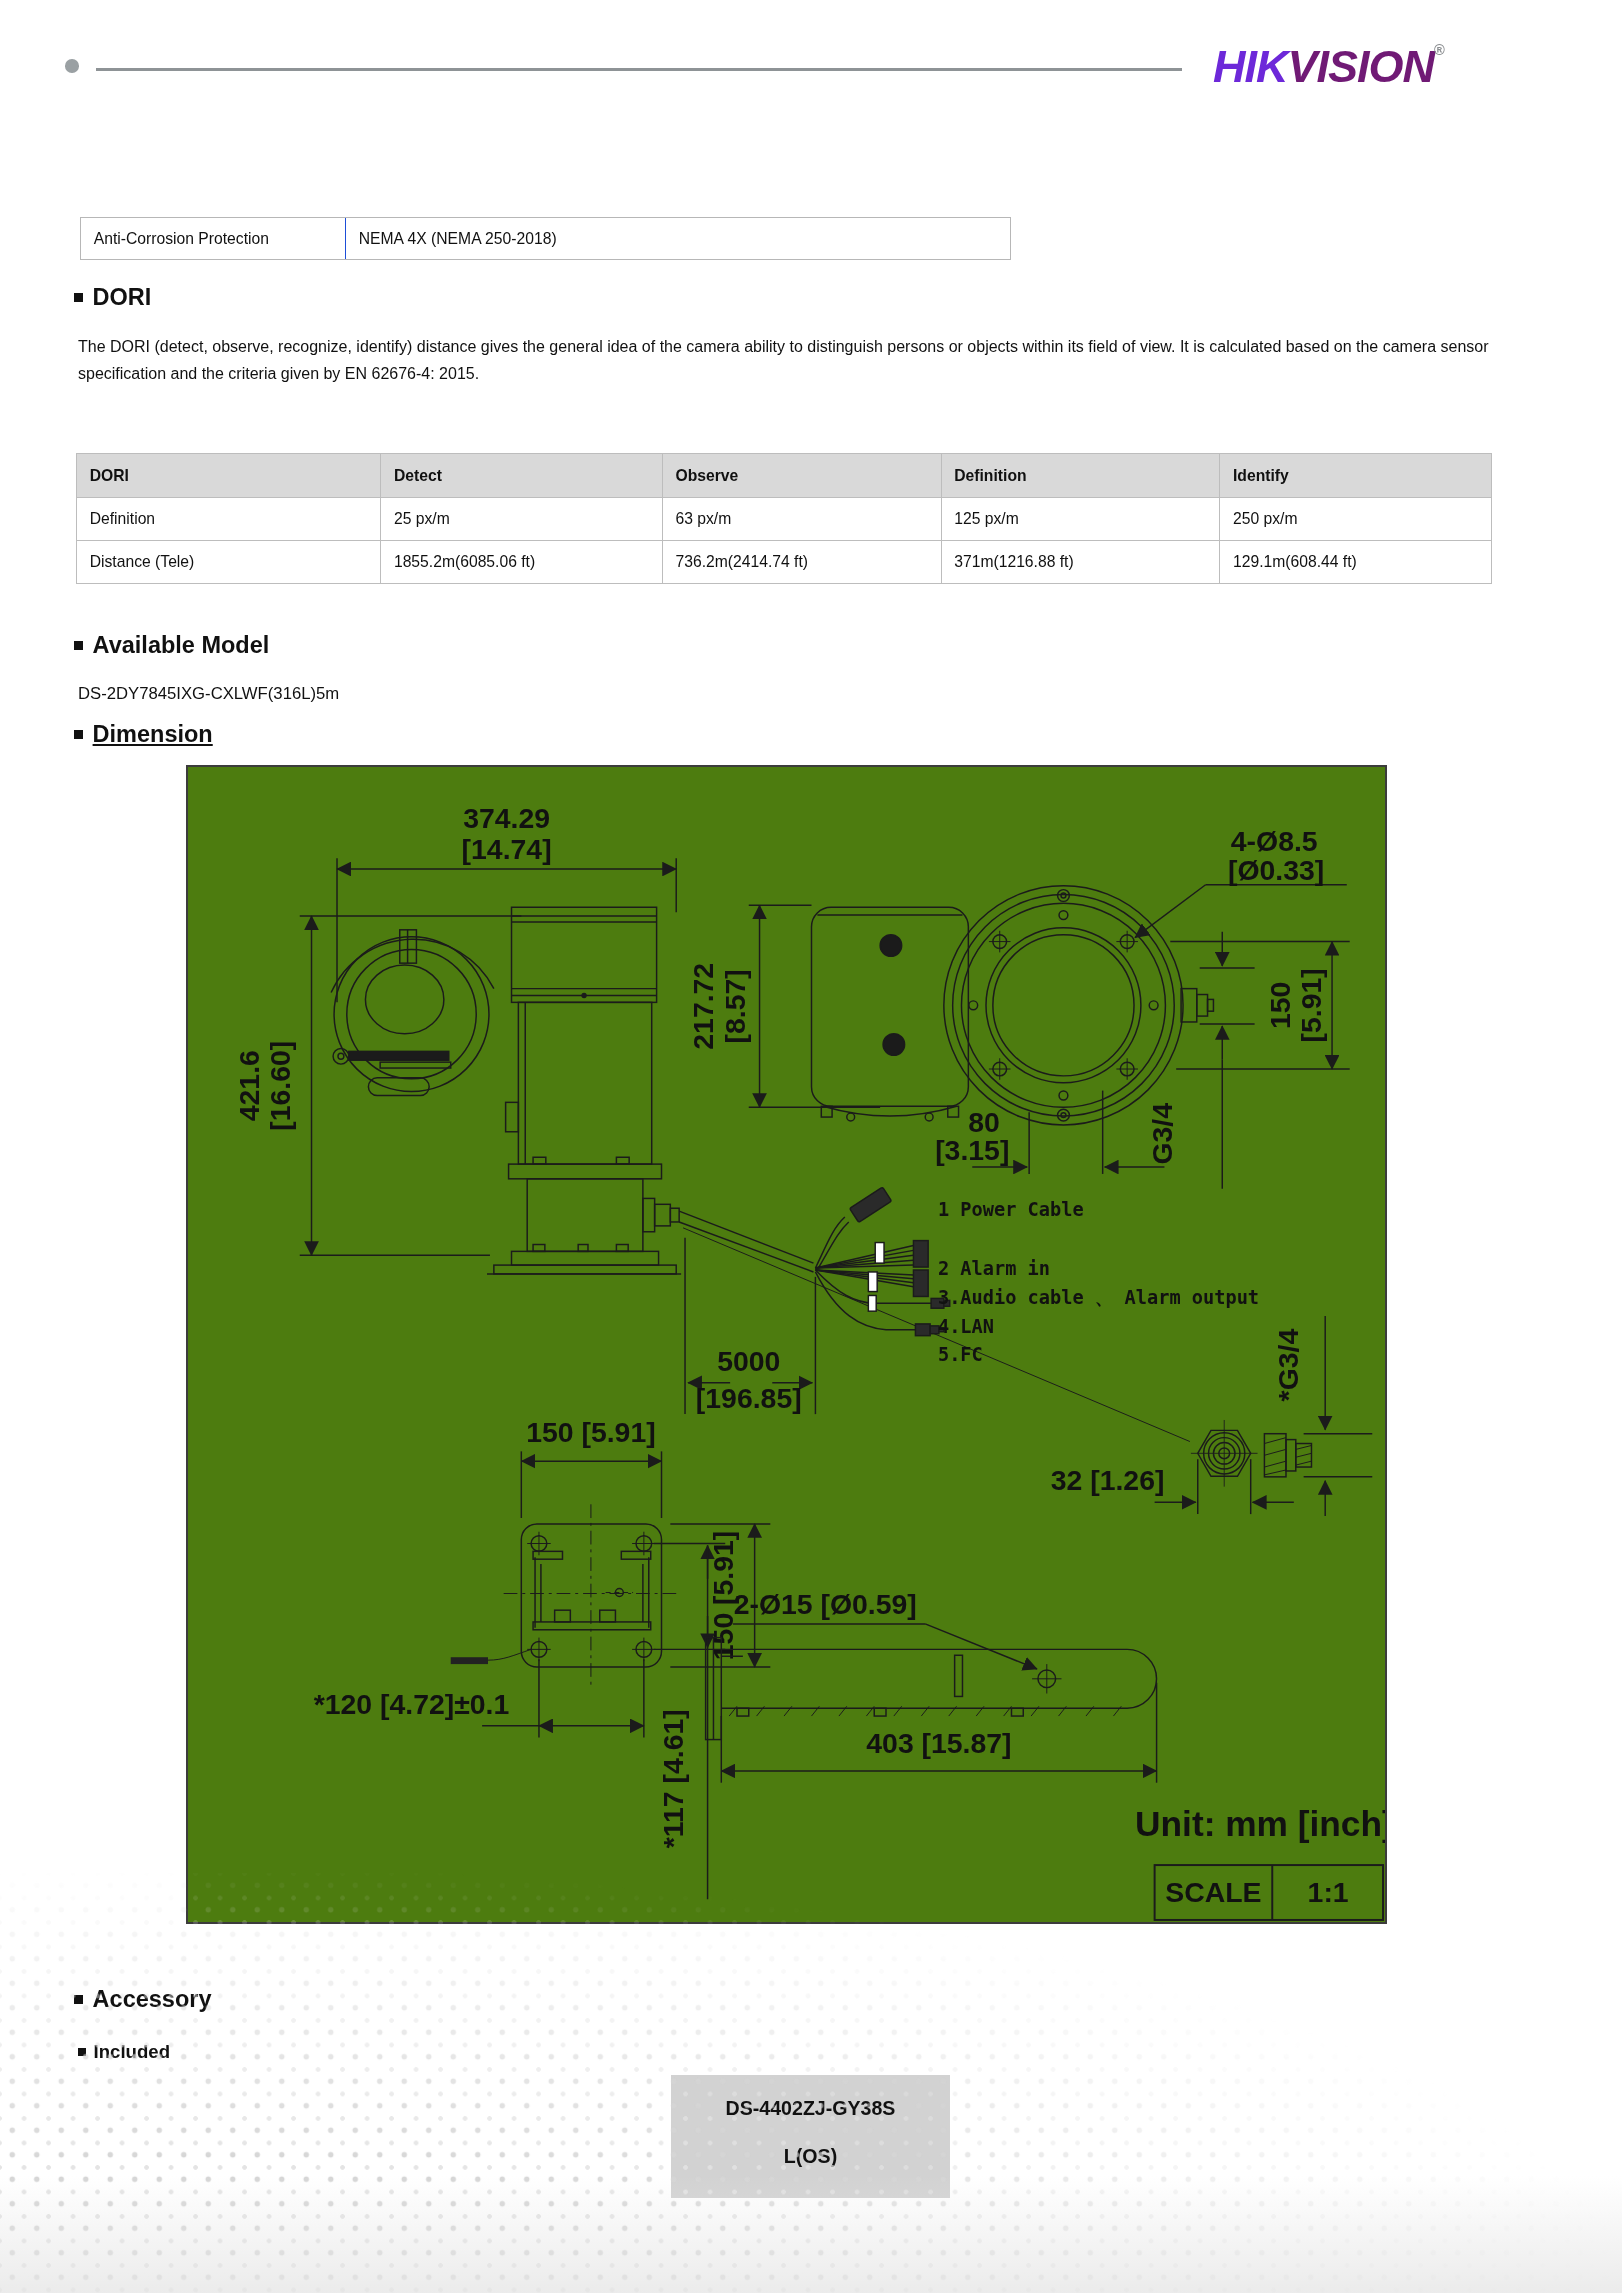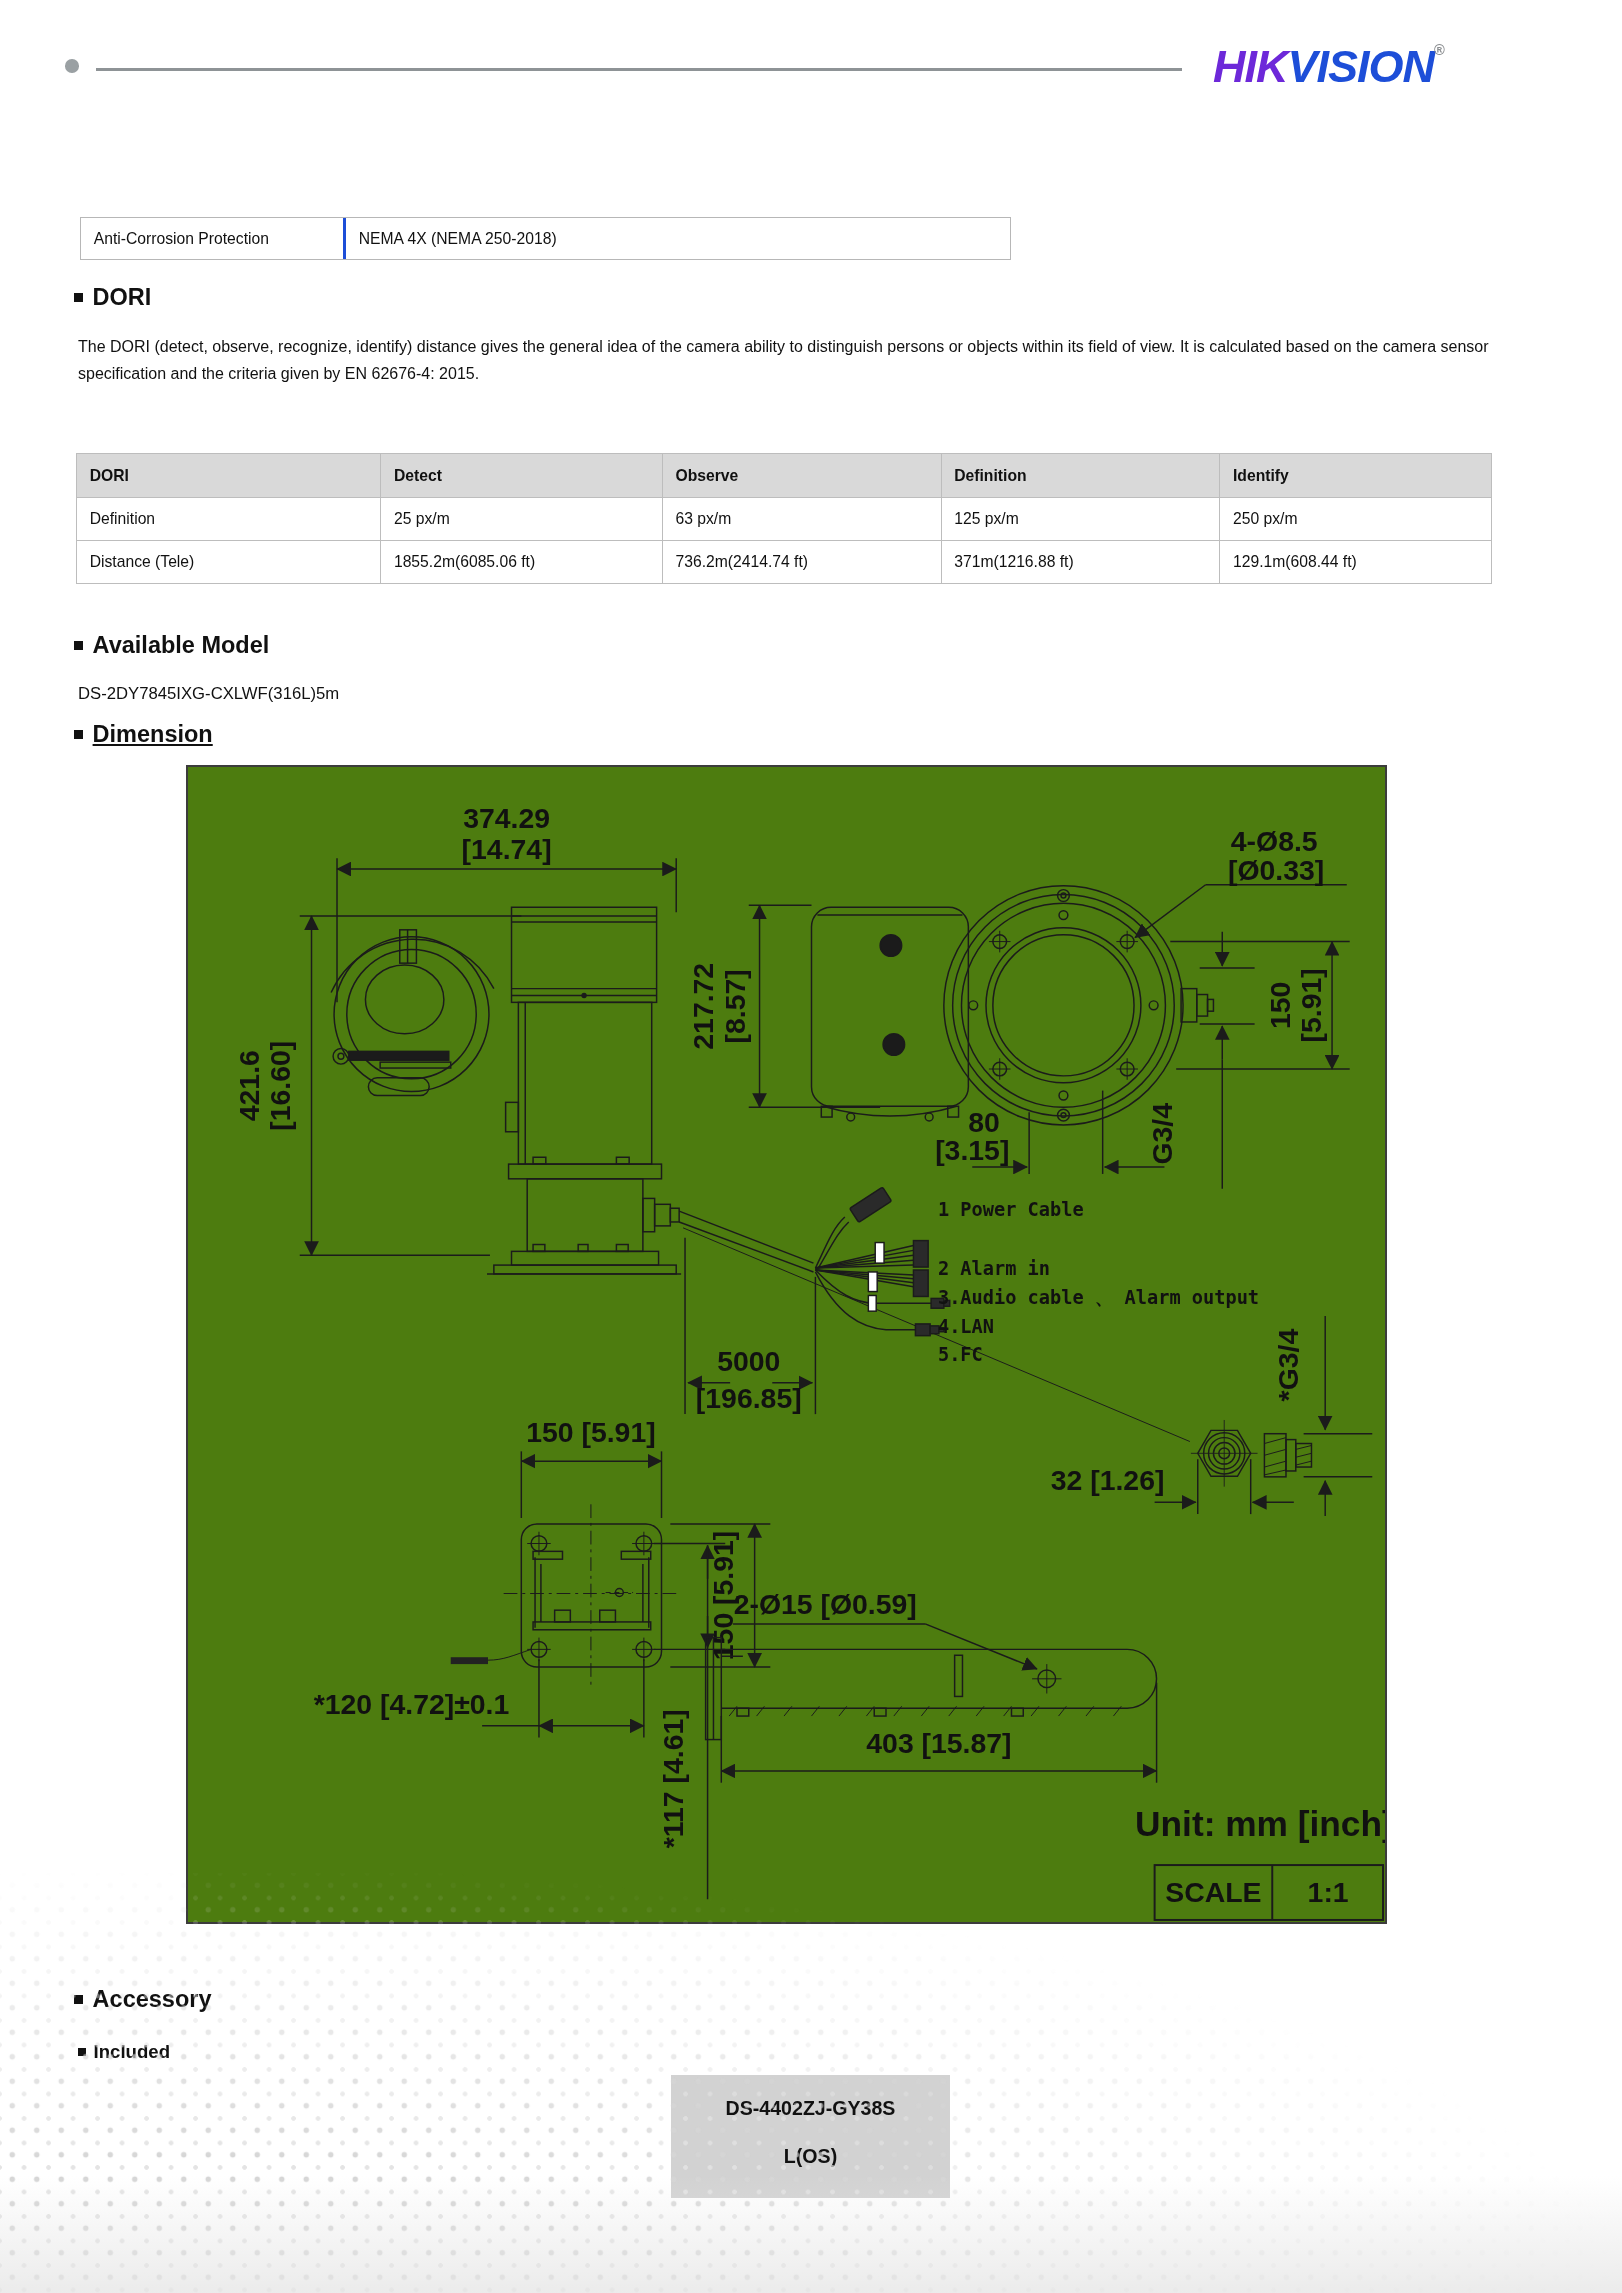--- a/index.html
+++ b/index.html
@@ -3,26 +3,26 @@
 <meta charset="utf-8">
 <style>
   html,body{margin:0;padding:0;background:#e8e8e8;}
   #page{position:relative;width:1622px;height:2294px;background:#ffffff;
         font-family:"Liberation Sans",sans-serif;color:#111;overflow:hidden;}
   
   .hdr-dot{position:absolute;left:65px;top:59px;width:13.7px;height:13.7px;border-radius:50%;background:#9aa0a3;}
   .hdr-line{position:absolute;left:96px;top:68px;width:1086px;height:2.9px;background:#8e9396;}
   .logo{position:absolute;left:1213px;top:41px;font-style:italic;font-weight:bold;font-size:45px;letter-spacing:-1px;white-space:nowrap;}
   .logo .hik{color:#6d28d9;}
-  .logo .vision{color:#1d4ed8;}
+  .logo .vision{color:#701a75;}
   .logo .reg{color:#8a8d90;font-size:14.7px;vertical-align:27.4px;font-style:normal;}
   
   .spec-table{position:absolute;left:80px;top:217px;width:931px;height:43px;border:1px solid #b7b7b7;display:flex;background:#fff;box-sizing:border-box;}
   .spec-table .cell{display:flex;align-items:center;padding-left:12.7px;font-size:15.7px;box-sizing:border-box;}
-  .spec-table .c1{width:265px;border-right:3px solid #1d4ed8;}
+  .spec-table .c1{width:265px;border-right:1px solid #1d4ed8;}
   .spec-table .c2{flex:1;}
   
   .h1{position:absolute;display:flex;align-items:center;font-weight:bold;font-size:23.5px;}
   .h1 .sq{width:8.8px;height:8.8px;background:#111;margin-right:9.8px;flex:0 0 auto;}
   .h2{position:absolute;display:flex;align-items:center;font-weight:bold;font-size:18.6px;}
   .h2 .sq{width:7.8px;height:7.8px;background:#111;margin-right:7.8px;flex:0 0 auto;}
   .para{position:absolute;left:78px;top:334px;width:1443px;font-size:16px;line-height:26.5px;}
   
   .dori-table{position:absolute;left:76px;top:453px;width:1416px;border-collapse:collapse;font-size:15.7px;}
   .dori-table td,.dori-table th{border:1px solid #bdbdbd;height:43px;padding:0 0 0 12.7px;text-align:left;box-sizing:border-box;}

